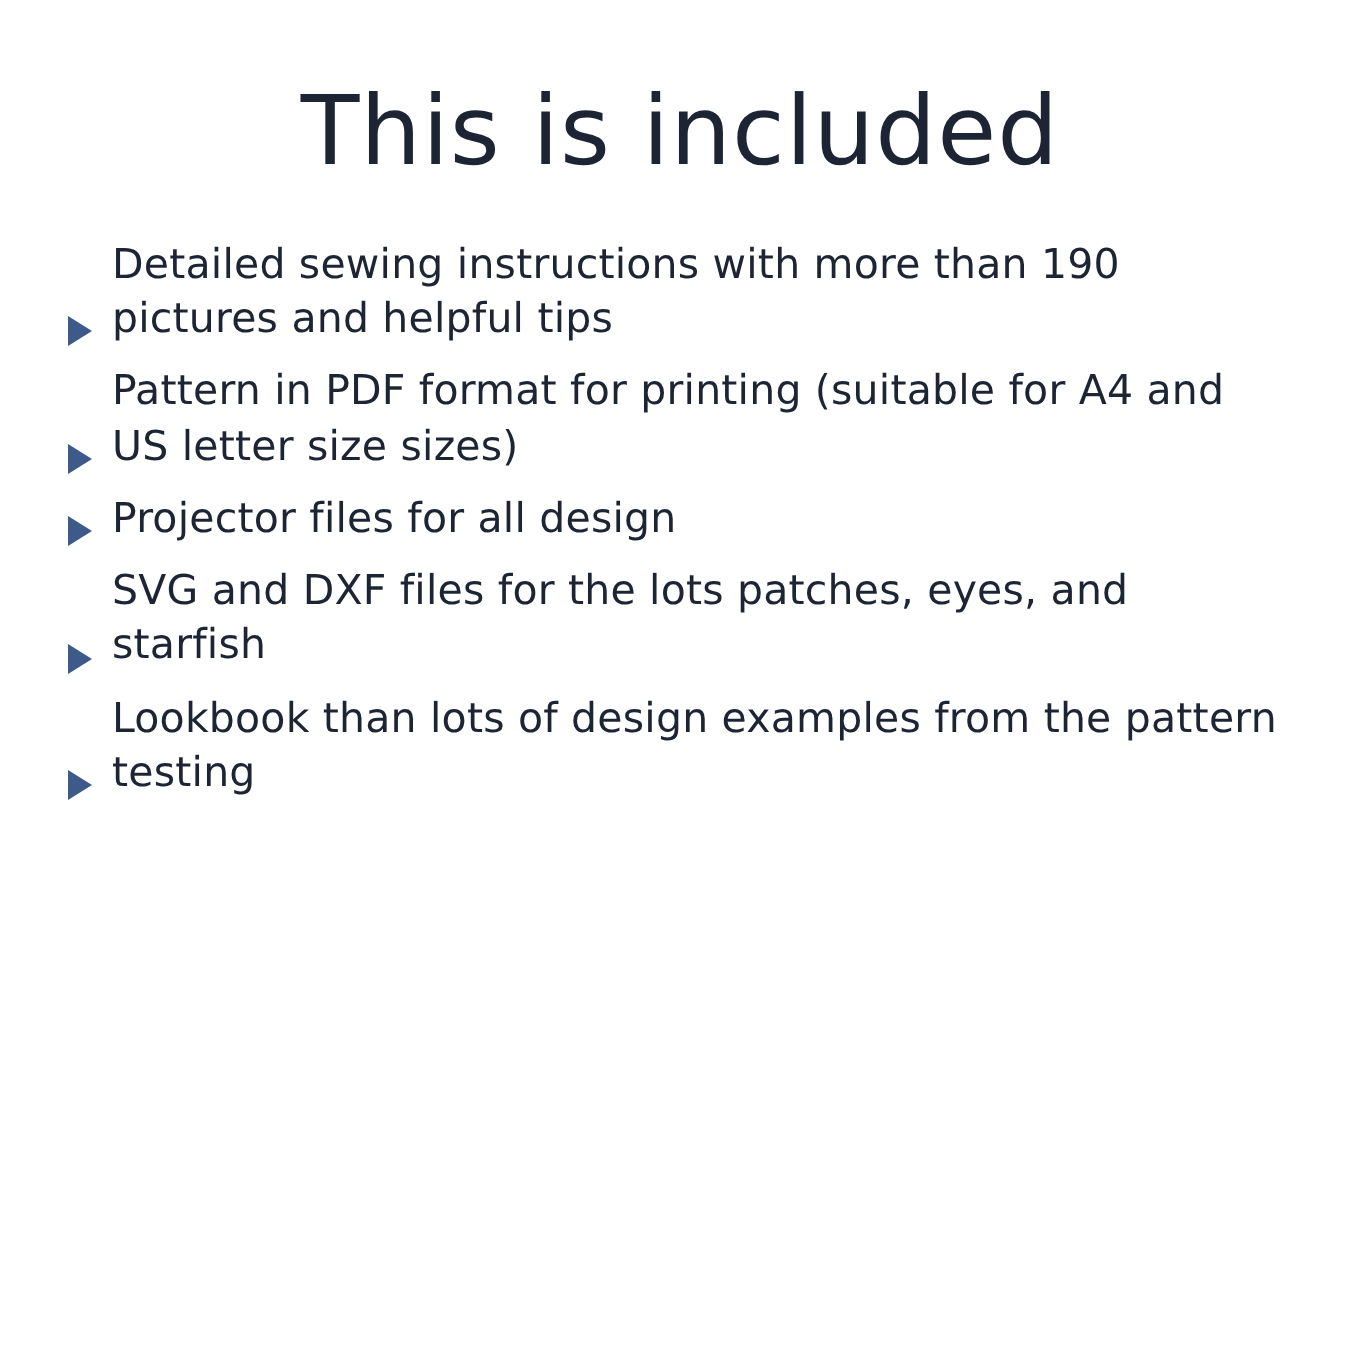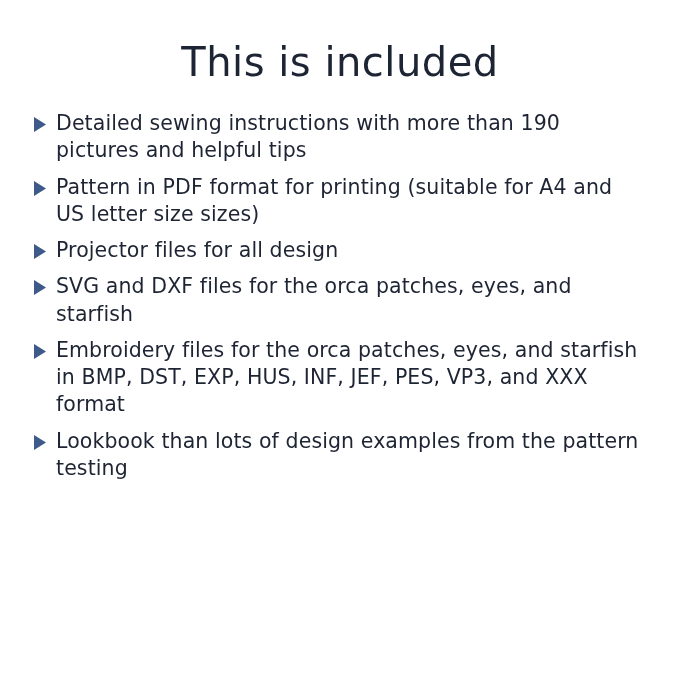--- a/index.html
+++ b/index.html
@@ -16,35 +16,35 @@
   }
   .slide {
     width: 680px;
     height: 680px;
     box-sizing: border-box;
     padding: 28px 26px 0 26px;
     position: relative;
   }
   .title {
     text-align: center;
-    font-size: 40px;
+    font-size: 48px;
     font-weight: 400;
     letter-spacing: 0.5px;
     color: #1d2433;
     margin: 12px 0 26px 0;
     line-height: 1.1;
   }
   .bullet-list {
     list-style: none;
     margin: 0;
     padding: 0 12px 0 8px;
   }
   .bullet-item {
     display: flex;
-    align-items: flex-start;
+    align-items: flex-end;
     margin-bottom: 9px;
   }
   .marker {
     flex: 0 0 auto;
     width: 22px;
     padding-top: 7px;
     display: flex;
     justify-content: flex-start;
   }
   .marker svg {
@@ -92,31 +92,23 @@
       </span>
       <span class="bullet-text">Projector files for all design</span>
     </li>
 
     <li class="bullet-item">
       <span class="marker">
         <svg width="13" height="15" viewBox="0 0 13 15">
             <polygon points="0,0 12,7.5 0,15" fill="#3d5a8a"></polygon>
           </svg>
       </span>
-      <span class="bullet-text">SVG and DXF files for the orca patches, eyes, and starfish</span>
+      <span class="bullet-text">SVG and DXF files for the lots patches, eyes, and starfish</span>
     </li>
 
-    <li class="bullet-item">
-      <span class="marker">
-        <svg width="13" height="15" viewBox="0 0 13 15">
-            <polygon points="0,0 12,7.5 0,15" fill="#3d5a8a"></polygon>
-          </svg>
-      </span>
-      <span class="bullet-text">Embroidery files for the orca patches, eyes, and starfish in BMP, DST, EXP, HUS, INF, JEF, PES, VP3, and XXX format</span>
-    </li>
 
     <li class="bullet-item">
       <span class="marker">
         <svg width="13" height="15" viewBox="0 0 13 15">
             <polygon points="0,0 12,7.5 0,15" fill="#3d5a8a"></polygon>
           </svg>
       </span>
       <span class="bullet-text">Lookbook than lots of design examples from the pattern testing</span>
     </li>
 

